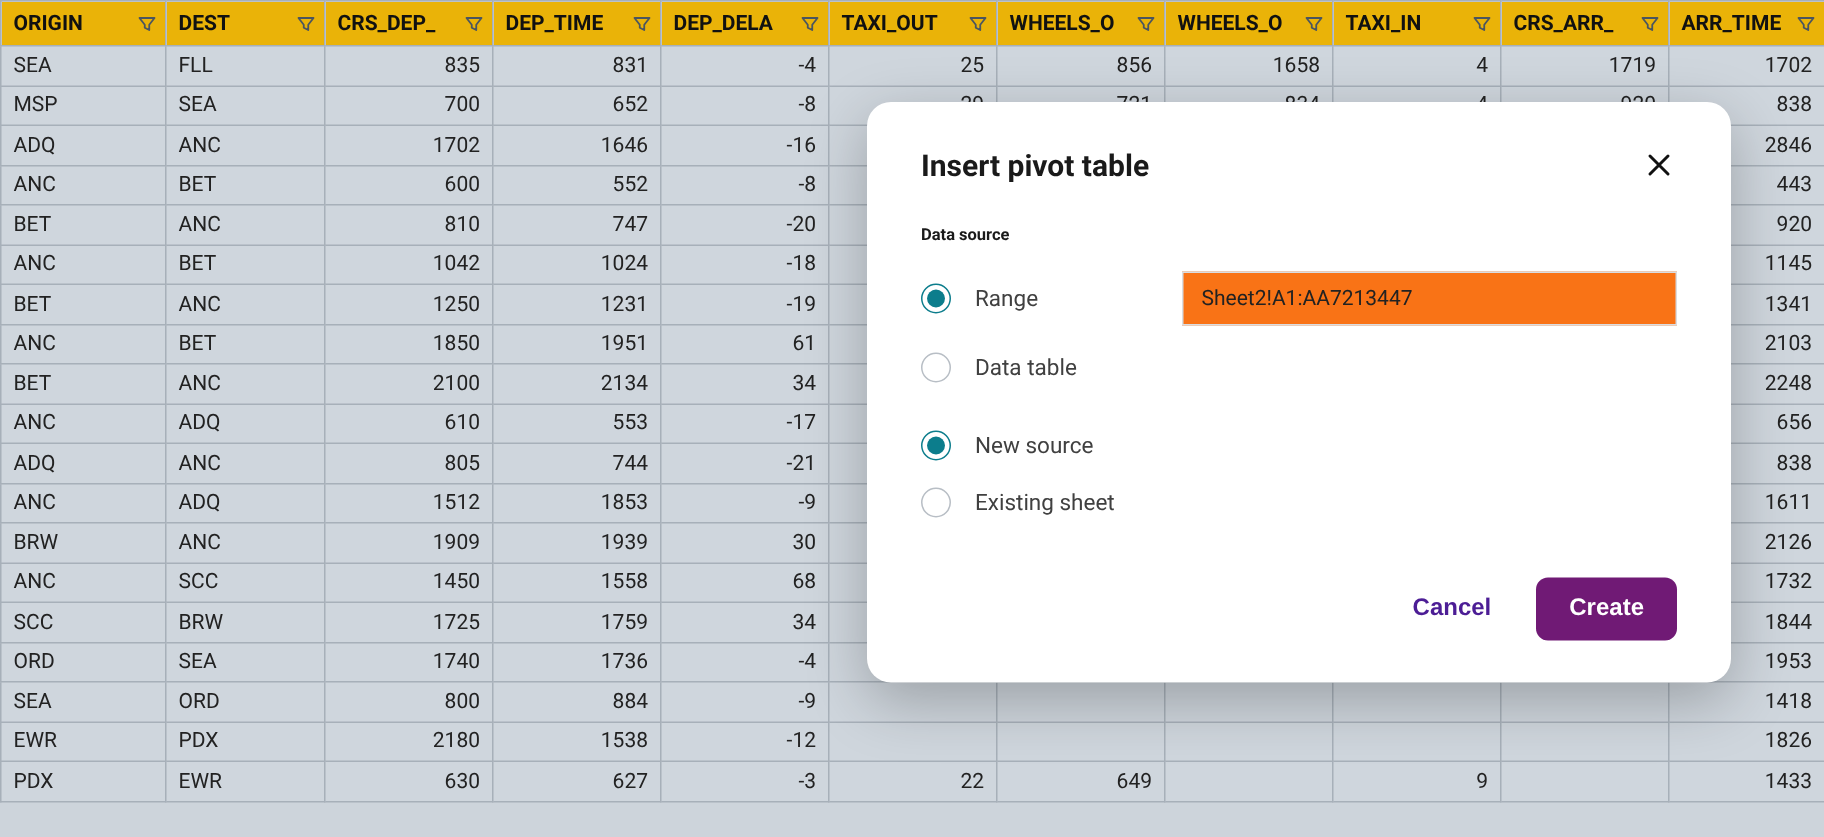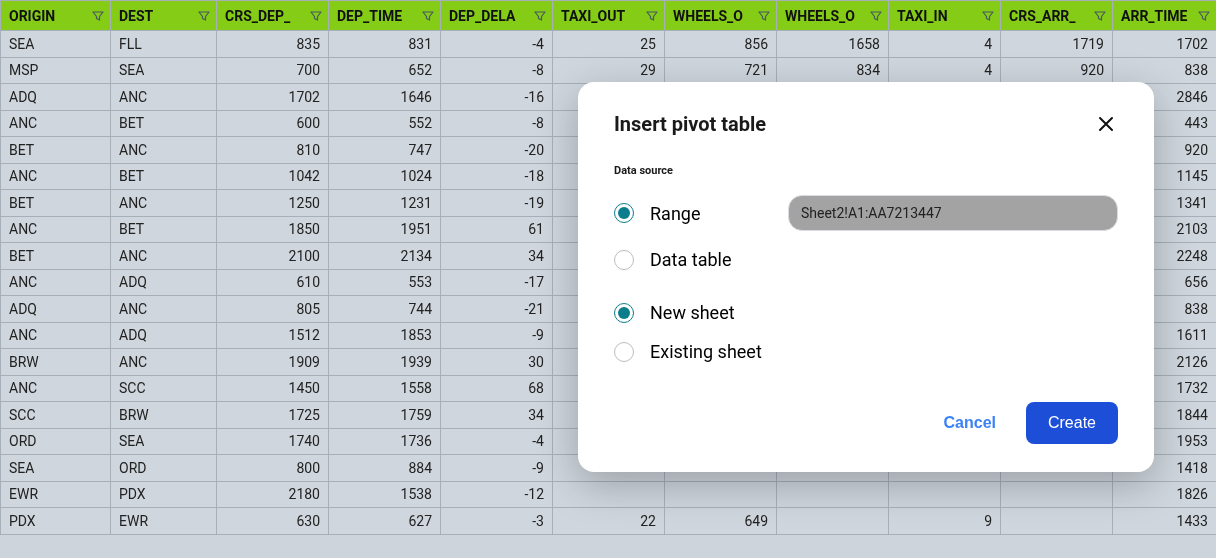--- a/index.html
+++ b/index.html
@@ -22,21 +22,21 @@
     border: 1px solid #a7b0b9;
     height: 26.5px;
     padding: 0 8px;
     text-align: left;
     white-space: nowrap;
     overflow: hidden;
     text-overflow: ellipsis;
     font-size: 14px;
   }
   th {
-    background: #84cc16;
+    background: #eab308;
     font-weight: 700;
     position: relative;
     height: 30px;
     color: #111;
   }
   td {
     background: #cfd6dd;
     color: #222;
   }
   td.num { text-align: right; }
@@ -61,21 +61,21 @@
   col.c-arrtime{ width: 104px; }
 
   .modal-backdrop {
     position: absolute;
     inset: 0;
     pointer-events: none;
   }
   .modal {
     position: absolute;
     left: 578px;
-    top: 82px;
+    top: 68px;
     width: 576px;
     background: #fff;
     border-radius: 16px;
     box-shadow: 0 12px 40px rgba(0,0,0,0.25);
     padding: 30px 36px 28px 36px;
     pointer-events: auto;
     color: #1a1a1a;
   }
   .modal-header {
     display: flex;
@@ -119,57 +119,57 @@
     border-color: #0c7d8c;
   }
   .radio.selected::after {
     content: "";
     width: 12px;
     height: 12px;
     background: #0c7d8c;
     border-radius: 50%;
   }
   .radio-label {
-    font-size: 18px;
-    color: #000000;
+    font-size: 15px;
+    color: #404040;
   }
   .range-input {
     margin-left: auto;
     width: 330px;
     height: 36px;
     border: 1px solid #d9dde2;
-    border-radius: 14px;
+    border-radius: 0;
     padding: 0 12px;
     font-size: 14px;
     color: #222;
-    background: #a3a3a3;
+    background: #f97316;
     font-family: inherit;
   }
   .spacer { height: 14px; }
   .modal-actions {
     display: flex;
     justify-content: flex-end;
     gap: 24px;
     align-items: center;
     margin-top: 40px;
   }
   .btn-cancel {
     font-size: 16px;
     font-weight: 600;
-    color: #3b82f6;
+    color: #4c1d95;
     cursor: pointer;
     background: none;
     border: none;
     padding: 8px 6px;
   }
   .btn-create {
     font-size: 16px;
-    font-weight: 400;
+    font-weight: 700;
     color: #fff;
-    background: #1d4ed8;
+    background: #701a75;
     border: none;
     border-radius: 8px;
     padding: 12px 22px;
     cursor: pointer;
   }
 </style>
 </head>
 <body>
 
 <table>
@@ -518,21 +518,21 @@
     <div class="radio-row">
       <span class="radio"></span>
       <span class="radio-label">Data table</span>
     </div>
 
     <div class="spacer"></div>
 
 
     <div class="radio-row">
       <span class="radio selected"></span>
-      <span class="radio-label">New sheet</span>
+      <span class="radio-label">New source</span>
     </div>
 
     <div class="radio-row">
       <span class="radio"></span>
       <span class="radio-label">Existing sheet</span>
     </div>
 
     <div class="modal-actions">
       <button class="btn-cancel">Cancel</button>
       <button class="btn-create">Create</button>

